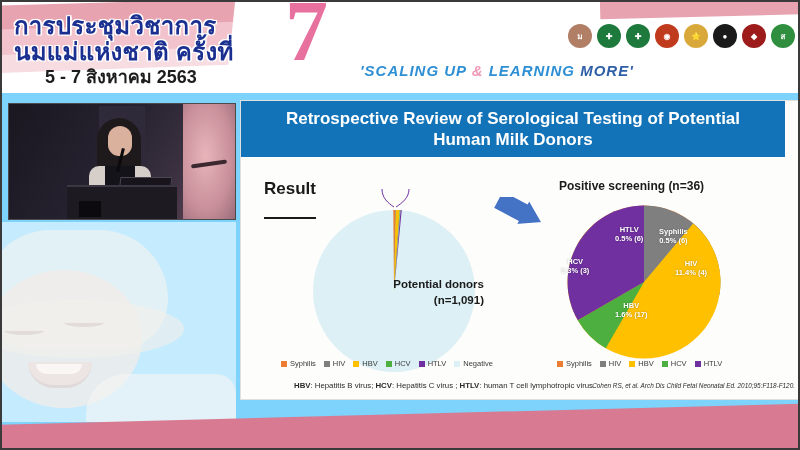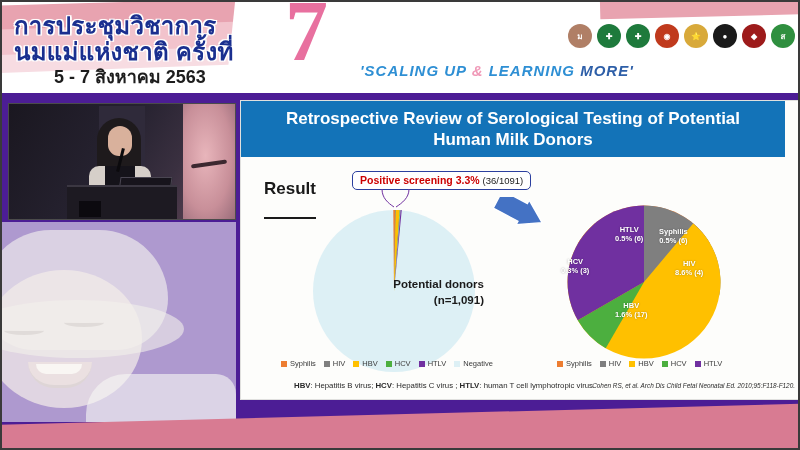--- a/index.html
+++ b/index.html
@@ -5,21 +5,21 @@
   * { box-sizing: border-box; margin: 0; padding: 0; }
   html, body {
     width: 800px; height: 450px;
     font-family: "Liberation Sans", sans-serif;
     background: #ffffff;
     overflow: hidden;
   }
   #stage {
     position: relative;
     width: 800px; height: 450px;
-    background: #4c1d95;
+    background: #7dd3fc;
     overflow: hidden;
   }
 
   
   #header {
     position: absolute; left: 0; top: 0; width: 800px; height: 93px;
     background: #ffffff;
     overflow: hidden;
   }
   .hdr-pinkband-1 {
@@ -50,21 +50,21 @@
     letter-spacing: .3px;
     text-shadow:
       -1.4px -1.4px 0 #fff, 1.4px -1.4px 0 #fff,
       -1.4px  1.4px 0 #fff, 1.4px  1.4px 0 #fff,
        0 0 2px #fff;
     white-space: nowrap;
   }
   #thai-line-1 { top: 6px; font-size: 24px; }
   #thai-line-2 { top: 32px; font-size: 24px; }
   #thai-date {
-    position: absolute; left: 54px; top: 62px;
+    position: absolute; left: 45px; top: 62px;
     font-size: 18px; font-weight: bold; color: #1d1d1d;
     white-space: nowrap;
   }
   #edition-number {
     position: absolute; left: 285px; top: -12px;
     font-size: 86px; font-weight: bold; color: #e8709f;
     font-family: "Liberation Serif", serif;
     line-height: 1;
   }
   #slogan {
@@ -353,24 +353,20 @@
     <div class="wm-teeth"></div>
     <div class="wm-shirt"></div>
   </div>
 
   <div id="slide">
 
     <div id="slide-title">Retrospective Review of Serological Testing of Potential Human Milk Donors</div>
 
     <div id="result-label">Result</div>
 
-    <div id="callout-box">
-      <span class="hl">Positive screening 3.3%</span>
-      <span class="frac">(36/1091)</span>
-    </div>
 
     <svg id="callout-leader" style="position:absolute;left:138px;top:88px;width:34px;height:20px;overflow:visible">
       <path d="M3,0 C3,9 9,14 15,18" stroke="#7030A0" stroke-width="1" fill="none"></path>
       <path d="M30,0 C30,9 23,14 17,18" stroke="#7030A0" stroke-width="1" fill="none"></path>
     </svg>
 
     <svg id="blue-arrow" viewBox="0 0 54 50">
       <path d="M2,4 L30,4 L30,0 L52,14 L30,28 L30,24 L2,24 Z" fill="#4472C4" stroke="#ffffff" stroke-width="1.4" transform="rotate(28 27 14)"></path>
     </svg>
 
@@ -391,20 +387,21 @@
           <path d="M100,100 L106.4,10 L107.1,10 Z" fill="#4CAF3F"></path>
           <path d="M100,100 L107.3,10 L108.6,10 Z" fill="#7030A0"></path>
         </g>
       </svg>
       <div id="pie-left-labels">
         <div>Potential donors</div>
         <div id="pie-left-sub">(n=1,091)</div>
       </div>
     </div>
 
+    <div id="pie-right-title">Positive screening (n=36)</div>
     <div id="pie-right-wrap">
       <svg viewBox="0 0 200 200" width="170" height="170">
 
         <path d="M100,100 L100,10 A90,90 0 0,1 177.9,145 Z" fill="#ED7D31" transform="rotate(-60 100 100)"></path>
 
         <path d="M100,100 L100,10 A90,90 0 0,1 188.6,115.6 Z" fill="#7F7F7F" transform="rotate(0 100 100)"></path>
 
         <path d="M100,100 L100,10 A90,90 0 1,1 11.4,84.4 Z" fill="#FFC000" transform="rotate(40 100 100)"></path>
 
         <path d="M100,100 L100,10 A90,90 0 0,1 145,22.1 Z" fill="#4CAF3F" transform="rotate(210 100 100)"></path>
@@ -415,21 +412,21 @@
       <div class="slice-label" style="left:56px; top:28px;">
         <span class="nm">HTLV</span>
         <span>0.5% (6)</span>
       </div>
       <div class="slice-label" style="left:100px; top:30px;">
         <span class="nm">Syphilis</span>
         <span>0.5% (6)</span>
       </div>
       <div class="slice-label" style="left:116px; top:62px;">
         <span class="nm">HIV</span>
-        <span>8.6% (4)</span>
+        <span>11.4% (4)</span>
       </div>
       <div class="slice-label" style="left:56px; top:104px;">
         <span class="nm">HBV</span>
         <span>1.6% (17)</span>
       </div>
       <div class="slice-label" style="left:2px; top:60px;">
         <span class="nm">HCV</span>
         <span>0.3% (3)</span>
       </div>
     </div>

